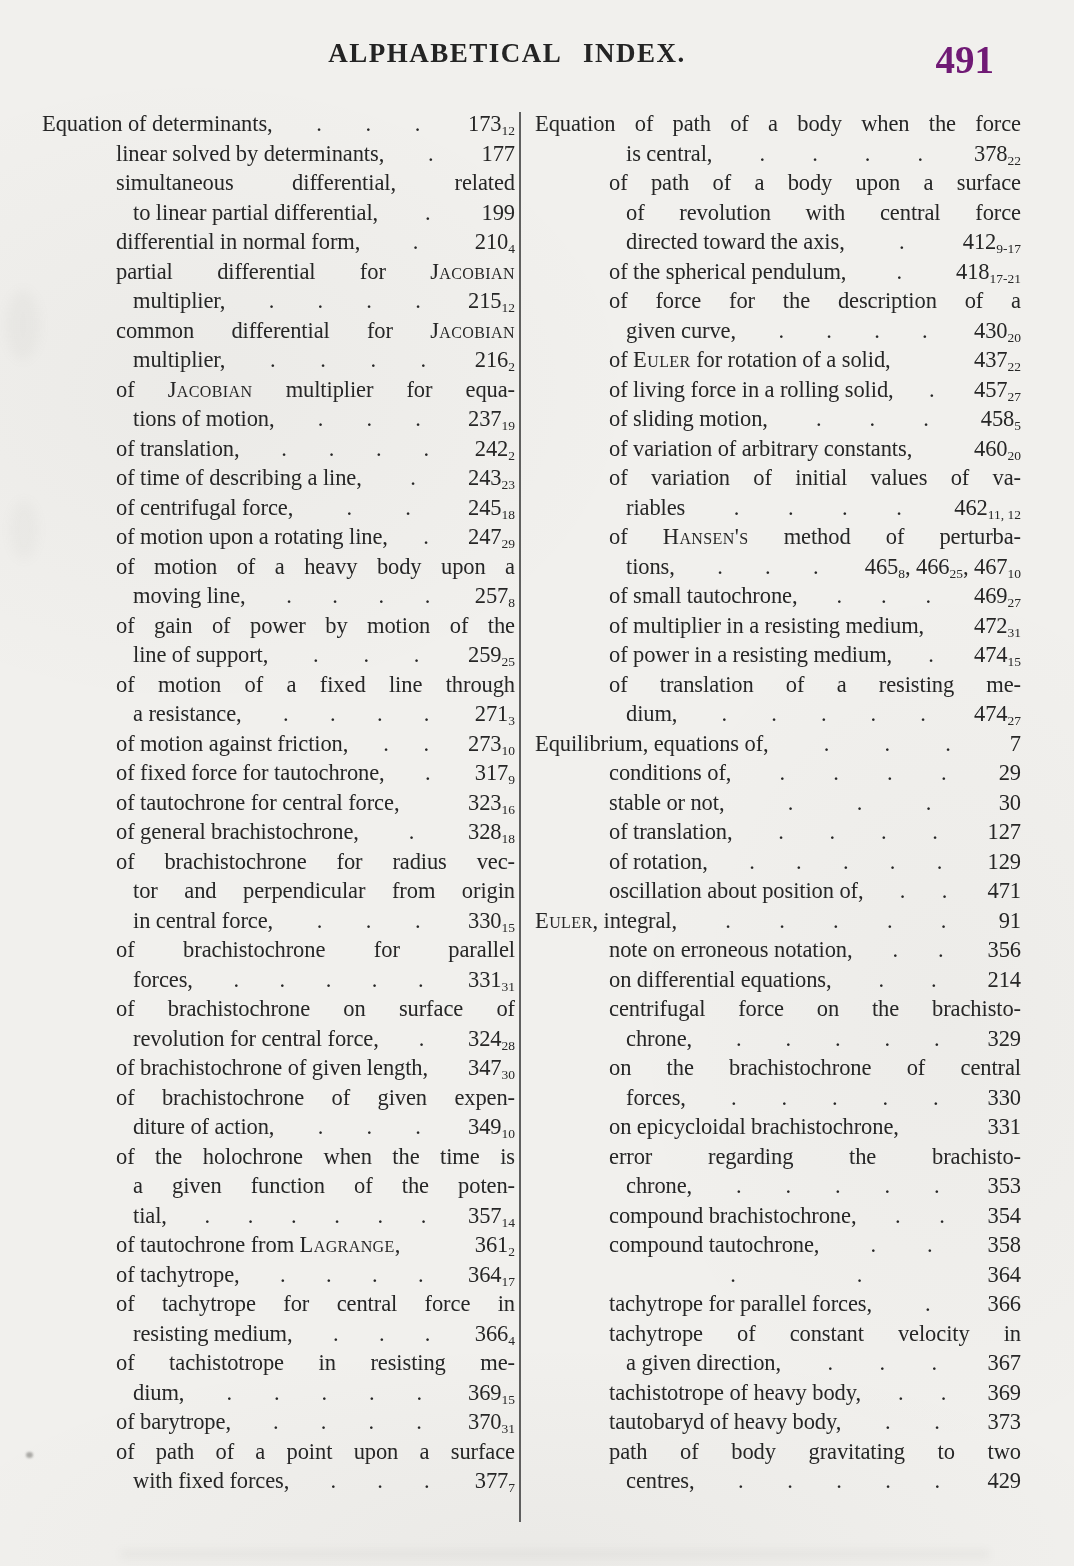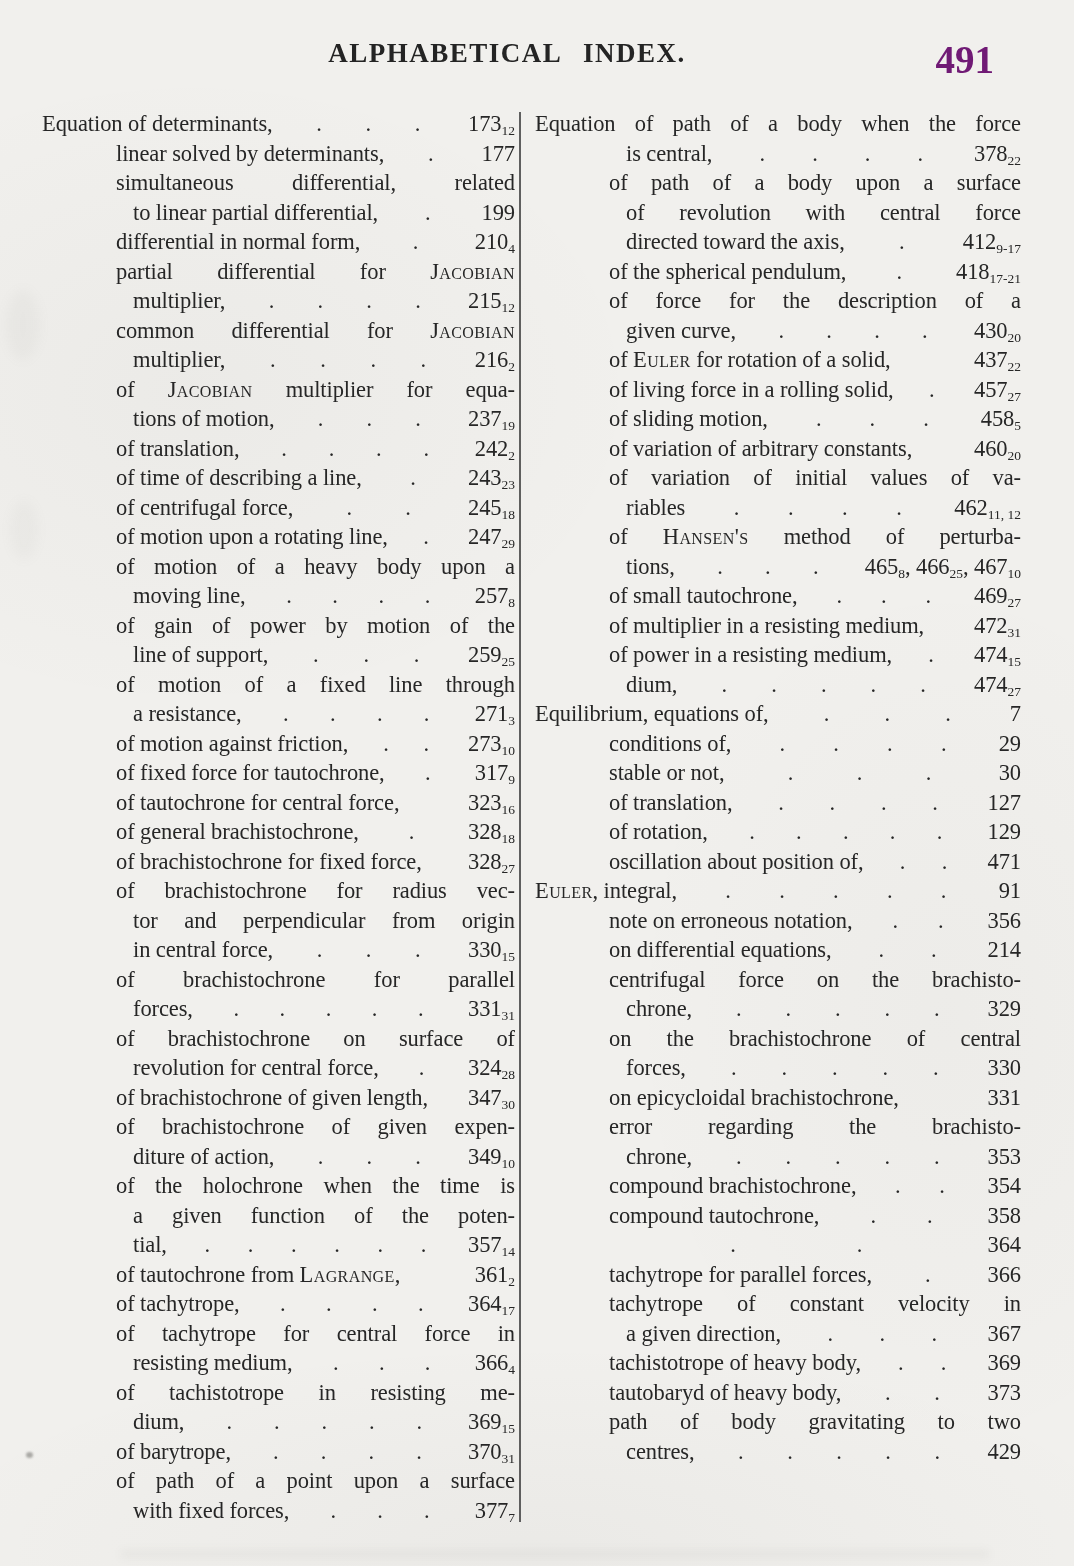--- a/index.html
+++ b/index.html
@@ -269,25 +269,20 @@
         <span class="leader"></span>
         <span class="pg">323<sub>16</sub></span>
       </div>
       <div class="line ind1 haspg">
         <span class="t">of general brachistochrone,</span>
         <span class="leader">
           <span class="dot">.</span>
         </span>
         <span class="pg">328<sub>18</sub></span>
       </div>
-      <div class="line ind1 haspg">
-        <span class="t">of brachistochrone for fixed force,</span>
-        <span class="leader"></span>
-        <span class="pg">328<sub>27</sub></span>
-      </div>
       <div class="line ind1 fill"><span class="t">of brachistochrone for radius vec-</span></div>
       <div class="line ind2 fill"><span class="t">tor and perpendicular from origin</span></div>
       <div class="line ind2 haspg">
         <span class="t">in central force,</span>
         <span class="leader">
           <span class="dot">.</span>
           <span class="dot">.</span>
           <span class="dot">.</span>
         </span>
         <span class="pg">330<sub>15</sub></span>
@@ -499,20 +494,21 @@
         <span class="leader"></span>
         <span class="pg">472<sub>31</sub></span>
       </div>
       <div class="line ind1 haspg">
         <span class="t">of power in a resisting medium,</span>
         <span class="leader">
           <span class="dot">.</span>
         </span>
         <span class="pg">474<sub>15</sub></span>
       </div>
+      <div class="line ind1 fill"><span class="t">of translation of a resisting me-</span></div>
       <div class="line ind2 haspg">
         <span class="t">dium,</span>
         <span class="leader">
           <span class="dot">.</span>
           <span class="dot">.</span>
           <span class="dot">.</span>
           <span class="dot">.</span>
           <span class="dot">.</span>
         </span>
         <span class="pg">474<sub>27</sub></span>

